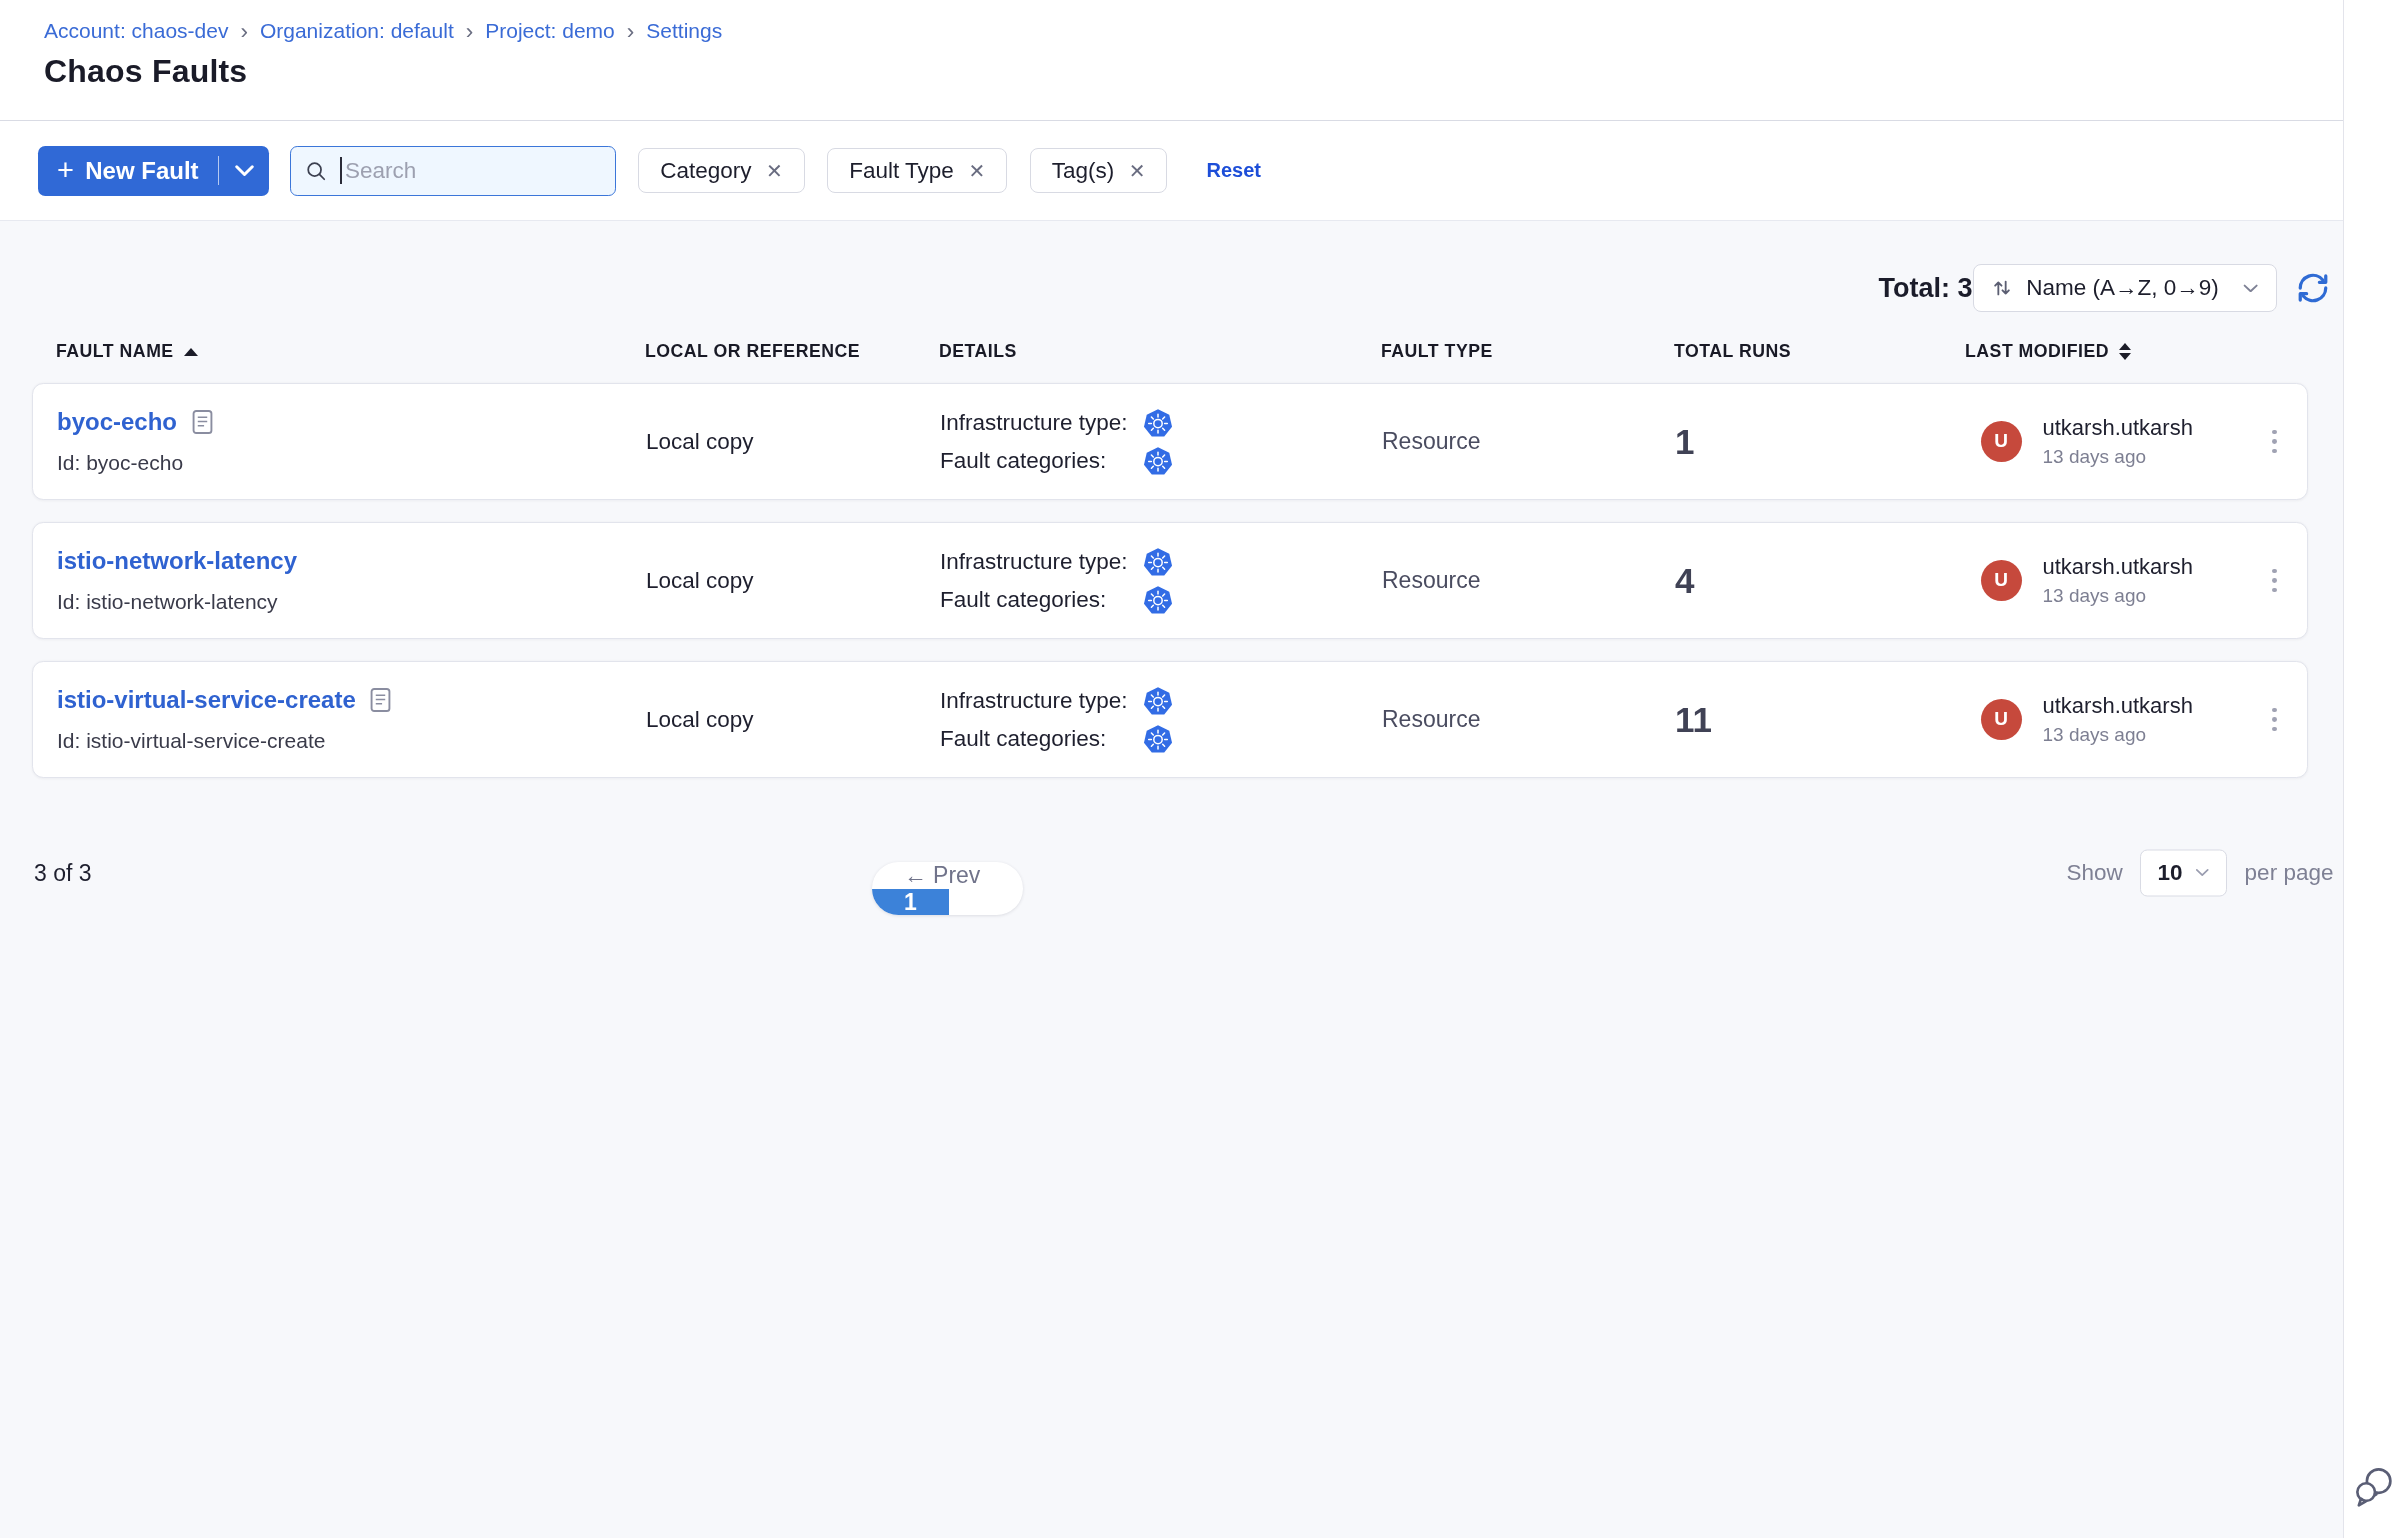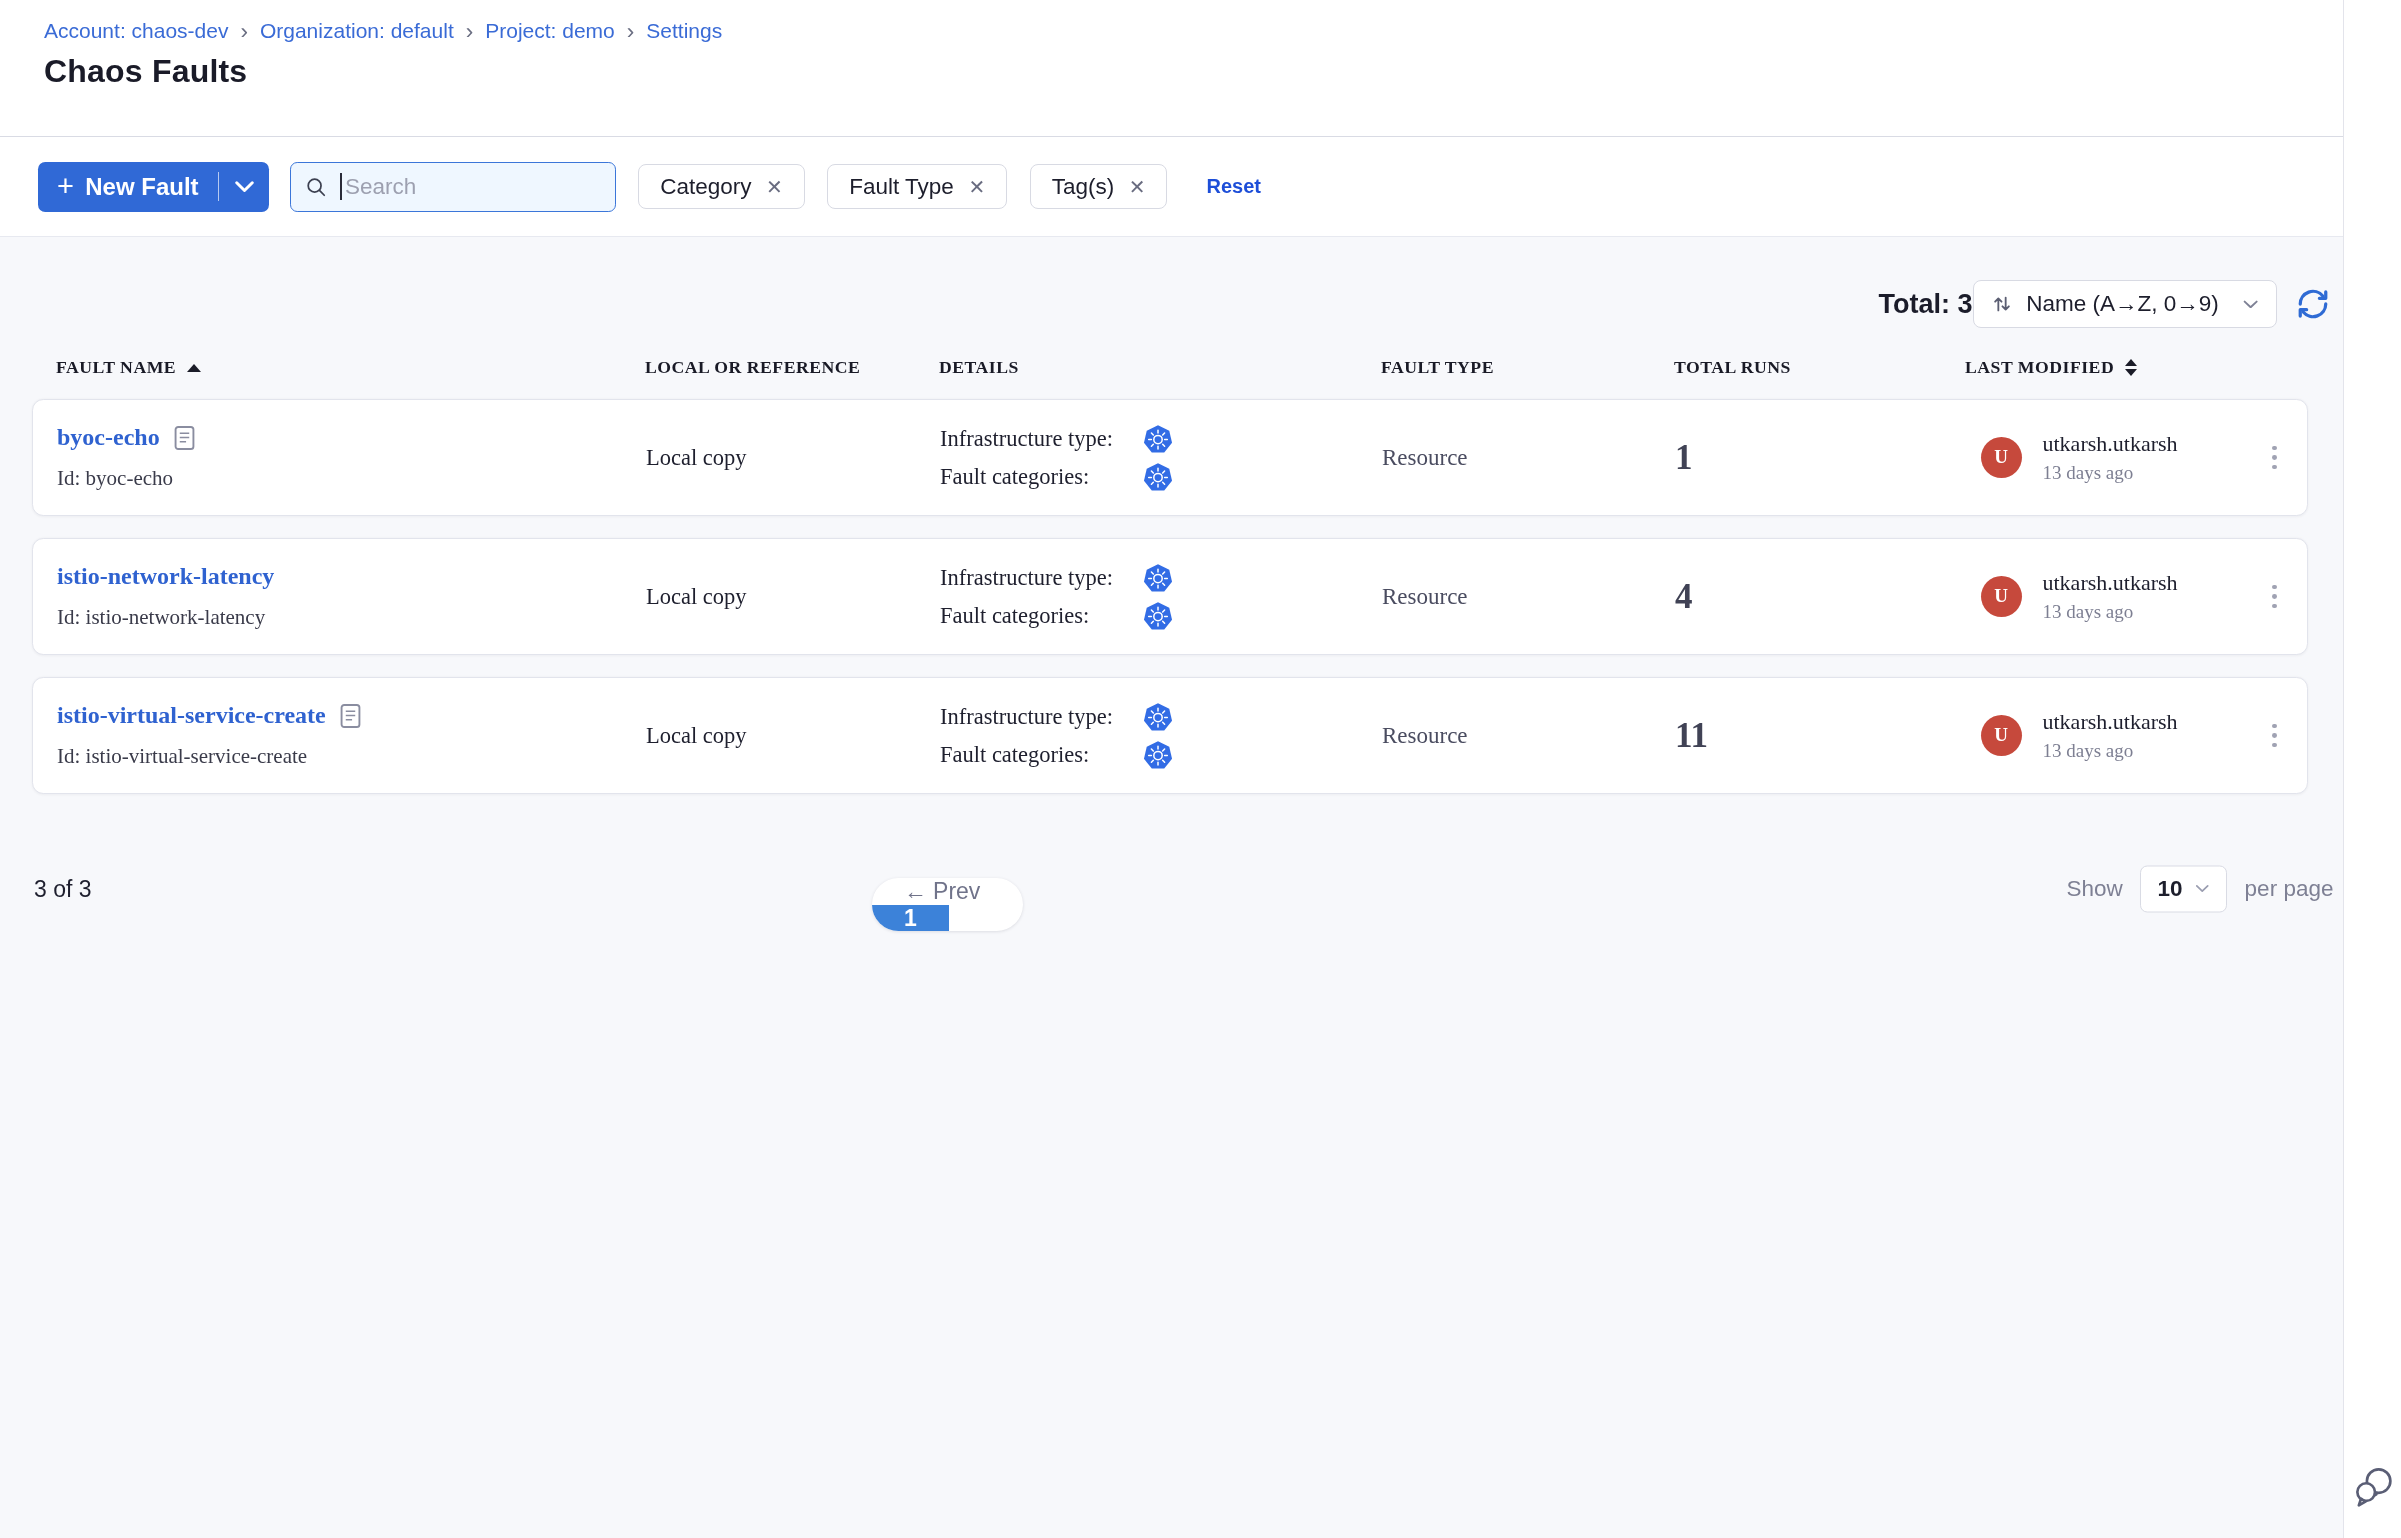--- a/index.html
+++ b/index.html
@@ -5,21 +5,21 @@
   * { margin:0; padding:0; box-sizing:border-box; }
   html,body { width:2401px; height:1538px; }
   body { font-family:"Liberation Sans","DejaVu Sans",sans-serif; background:#fff; color:#1c1d2b; overflow:hidden; }
 
   .app { display:flex; width:2401px; height:1538px; }
   .main { width:2344px; display:flex; flex-direction:column; }
   .rail { width:58px; background:#fff; border-left:0.8px solid #e3e4eb; position:relative; }
   .chat { position:absolute; left:5.6px; bottom:26px; }
 
   
-  .page-header { height:137px; background:#fff; border-bottom:0.8px solid #d9dbe4; padding:19px 0 0 44px; position:relative; flex:none; }
+  .page-header { height:121px; background:#fff; border-bottom:0.8px solid #d9dbe4; padding:19px 0 0 44px; position:relative; flex:none; }
   .breadcrumb { font-size:21px; display:flex; align-items:center; gap:12px; }
   .breadcrumb a { color:#3a6bd6; text-decoration:none; cursor:pointer; }
   .crumb-sep { color:#6a6e82; font-size:22.5px; line-height:21px; }
   .page-title { font-size:32px; font-weight:700; color:#1a1b28; margin-top:9.6px; letter-spacing:0.2px; }
   .header-right { position:absolute; top:37px; right:37px; display:flex; align-items:center; gap:51px; }
   .ent-link { color:#3a6bd6; font-size:23px; font-weight:600; text-decoration:none; cursor:pointer; }
   .custom-pill { background:#182b50; color:#fff; border:none; border-radius:26px; height:50px; padding:0 37px; font-size:23px; font-weight:600; font-family:inherit; cursor:pointer; }
 
   
   .toolbar { height:100px; background:#fff; border-bottom:0.8px solid #e7e9f0; display:flex; align-items:center; padding-left:38px; flex:none; }
@@ -36,21 +36,21 @@
   .reset-link { margin-left:39px; color:#1d4ed8; font-size:20px; font-weight:600; text-decoration:none; cursor:pointer; }
 
   
   .content { flex:1; background:#f7f8fb; overflow:hidden; }
   .list-head { margin:43px 11.3px 0 35px; display:flex; justify-content:flex-end; align-items:center; }
   .total { font-size:27px; font-weight:700; color:#1b1c2a; }
   .sort-area { display:flex; align-items:center; gap:17.7px; }
   .sort-box { height:48px; background:#fff; border:0.8px solid #d8dae3; border-radius:8px; display:flex; align-items:center; gap:13px; padding:0 17.7px; font-size:22.5px; color:#1d1e2c; cursor:pointer; }
   .icon-btn { width:37px; height:37px; display:flex; align-items:center; justify-content:center; cursor:pointer; }
 
-  .grid { display:grid; grid-template-columns:589px 294px 442px 293px 291px 1fr; align-items:center;font-family:Liberation Serif, serif; }
+  .grid { display:grid; grid-template-columns:589px 294px 442px 293px 291px 1fr; align-items:center; }
   .thead { margin:29px 35px 0 32px; }
   .th { font-size:17.7px; font-weight:700; letter-spacing:0.5px; color:#191a26; padding-left:24px; display:flex; align-items:center; text-transform:uppercase; }
   .tri-up { width:0; height:0; border-left:7.2px solid transparent; border-right:7.2px solid transparent; border-bottom:8.8px solid #1b1c28; margin-left:10.4px; }
   .tri-stack { display:flex; flex-direction:column; gap:3.2px; margin-left:10.4px; }
   .tri-stack .u { width:0; height:0; border-left:6.4px solid transparent; border-right:6.4px solid transparent; border-bottom:7.2px solid #1b1c28; }
   .tri-stack .d { width:0; height:0; border-left:6.4px solid transparent; border-right:6.4px solid transparent; border-top:7.2px solid #1b1c28; }
 
   .rows { margin:21px 35px 0 32px; display:flex; flex-direction:column; gap:22px; }
   .card { background:#fff; border:0.8px solid #e2e4ec; border-radius:11.3px; height:117px; box-shadow:0 0.8px 2.4px rgba(40,41,61,.05); }
   .cell-name { padding-left:24px; display:flex; flex-direction:column; gap:15px; }

